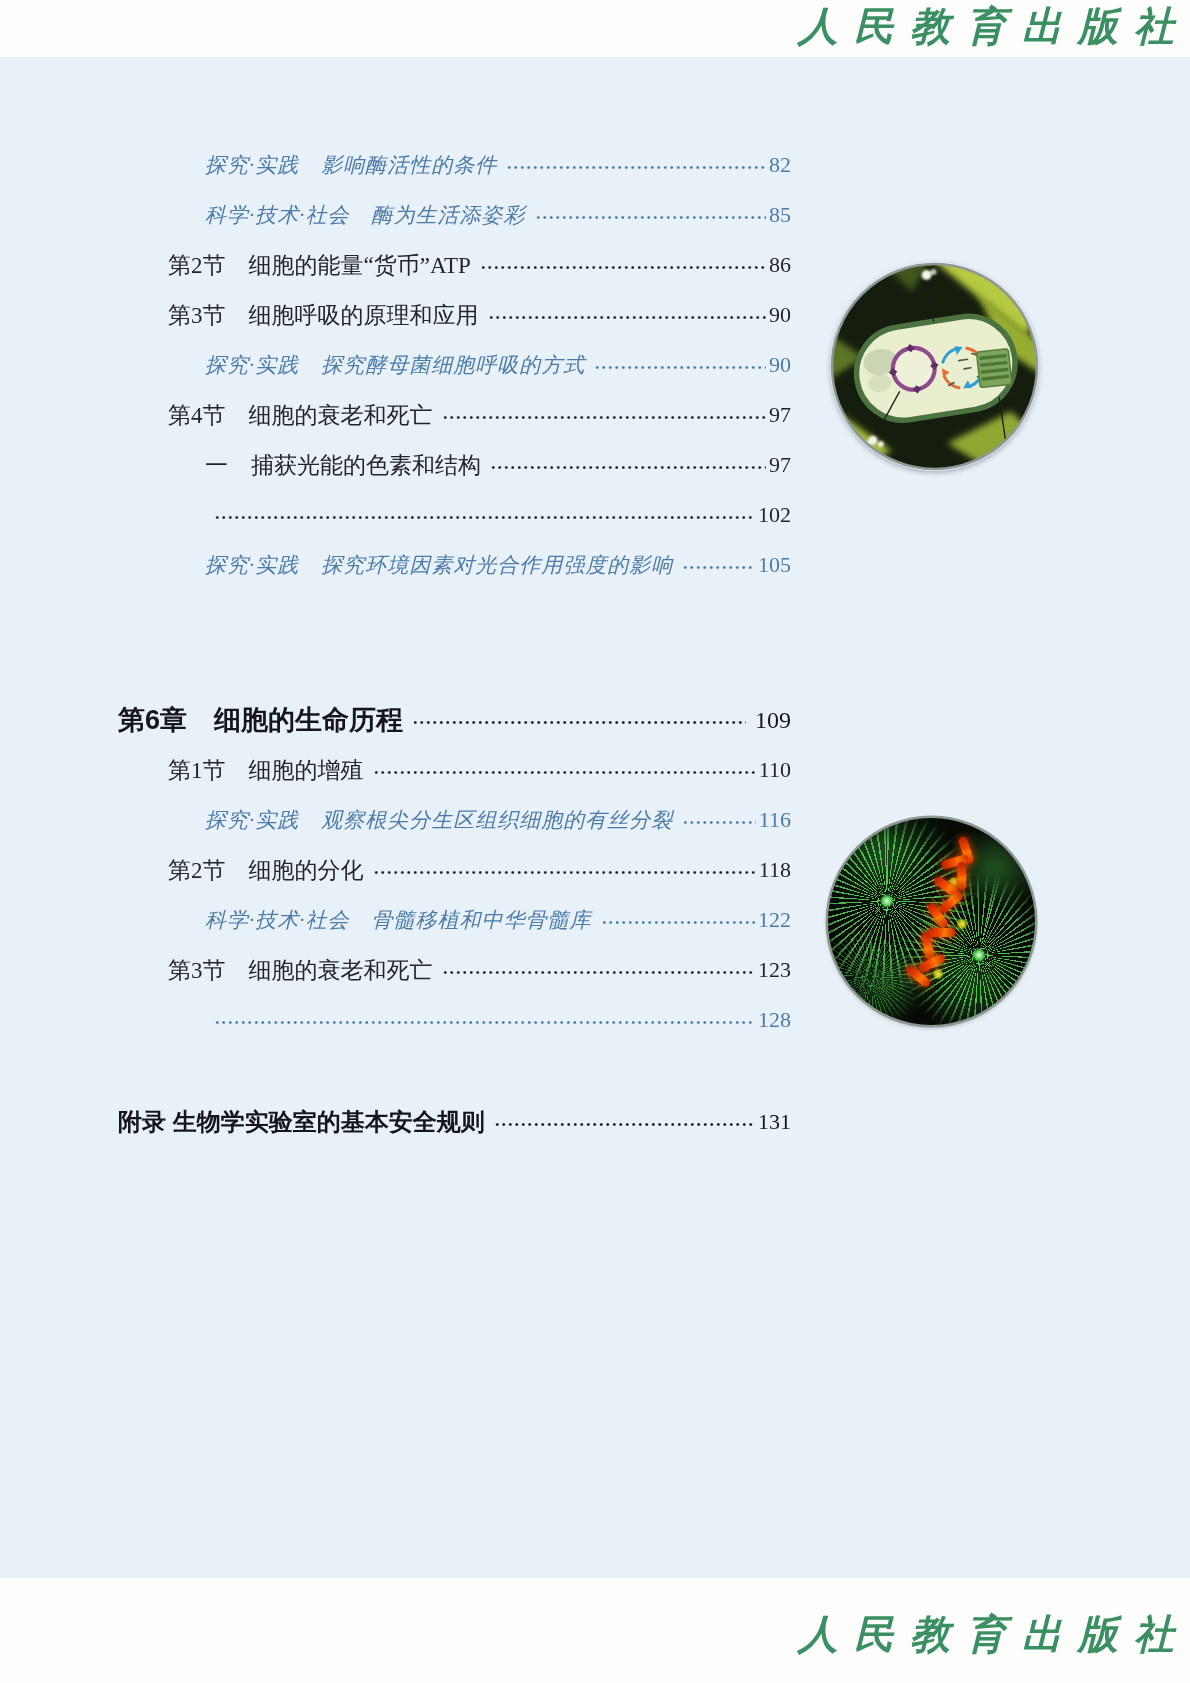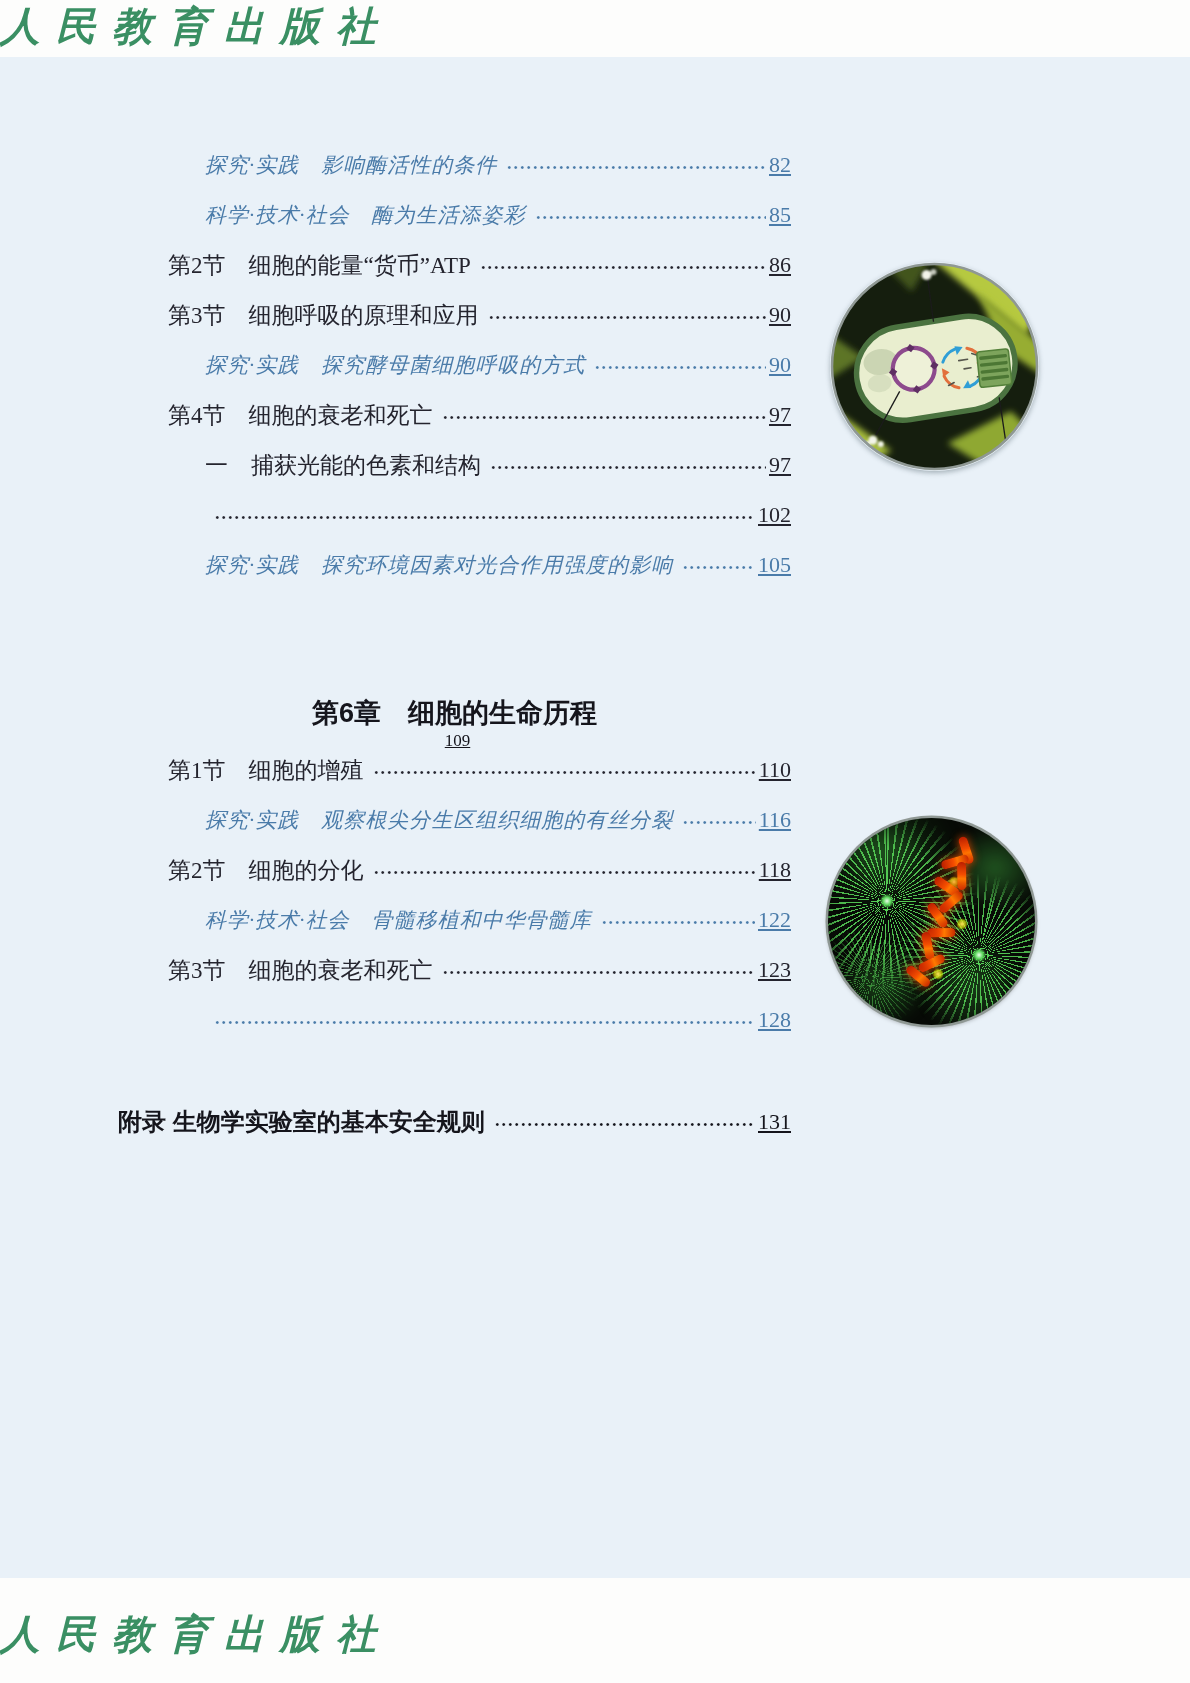--- a/index.html
+++ b/index.html
@@ -7,51 +7,51 @@
     width:1190px; height:1683px; position:relative; overflow:hidden;
     background:#fdfdfc;
     font-family:"Liberation Serif","DejaVu Serif",serif;
   }
   .page-bg {
     position:absolute; left:0; top:57px; width:1190px; height:1521px;
     background:#e9f1f8;
   }
   
   .brand {
-    position:absolute; left:0; right:0; text-align:left;
+    position:absolute; left:0; right:0; text-align:right;
     font-family:"Liberation Serif","DejaVu Serif",serif;
     font-style:italic; font-weight:bold;
     color:#3a8f63; font-size:40px; letter-spacing:16px; line-height:54px;
     white-space:nowrap;
+    padding-left:32px;
   }
   .brand-top { top:0; }
   .brand-bottom { top:1608px; }
 
   
   .toc { position:absolute; left:118px; top:140px; width:673px; }
   .row { height:50px; display:flex; align-items:center; color:#24242e; }
   .t { white-space:nowrap; }
   .leader {
     flex:1; height:9px; margin:0 3px 0 9px; align-self:center; position:relative; top:2px;
     background-image: radial-gradient(circle, currentColor 1.15px, rgba(0,0,0,0) 1.5px);
     background-size:6.5px 9px; background-repeat:repeat-x; background-position:0 50%;
   }
   .pg {
     font-family:"Liberation Serif","DejaVu Serif",serif;
-    font-size:22px; font-style:normal; font-weight:normal; letter-spacing:0;text-decoration:underline;
+    font-size:22px; font-style:normal; font-weight:normal; letter-spacing:0;
   }
   .row.blue   { color:#4a7ba9; font-style:italic; font-size:21px; padding-left:87px; letter-spacing:1px; }
   .row.lv-section  { font-size:23px; padding-left:50px; }
   .row.lv-sub      { font-size:23px; padding-left:87px; }
   .row.lv-chapter  {
     font-size:27px; font-weight:bold; color:#15151c;
     font-family:"Liberation Sans","DejaVu Sans",sans-serif;
-    flex-direction:column;
-  }
-  .row.lv-chapter .pg { margin-left:6px; font-size:17px; }
+  }
+  .row.lv-chapter .pg { margin-left:6px; font-size:24px; }
   .row.lv-appendix {
     font-size:24px; font-weight:bold; color:#15151c;
     font-family:"Liberation Sans","DejaVu Sans",sans-serif;
   }
   .gap-lg { height:105px; }
   .gap-sm { height:52px; }
 
   
   .fig1 {
     position:absolute; left:830px; top:262px; width:209px; height:209px;

